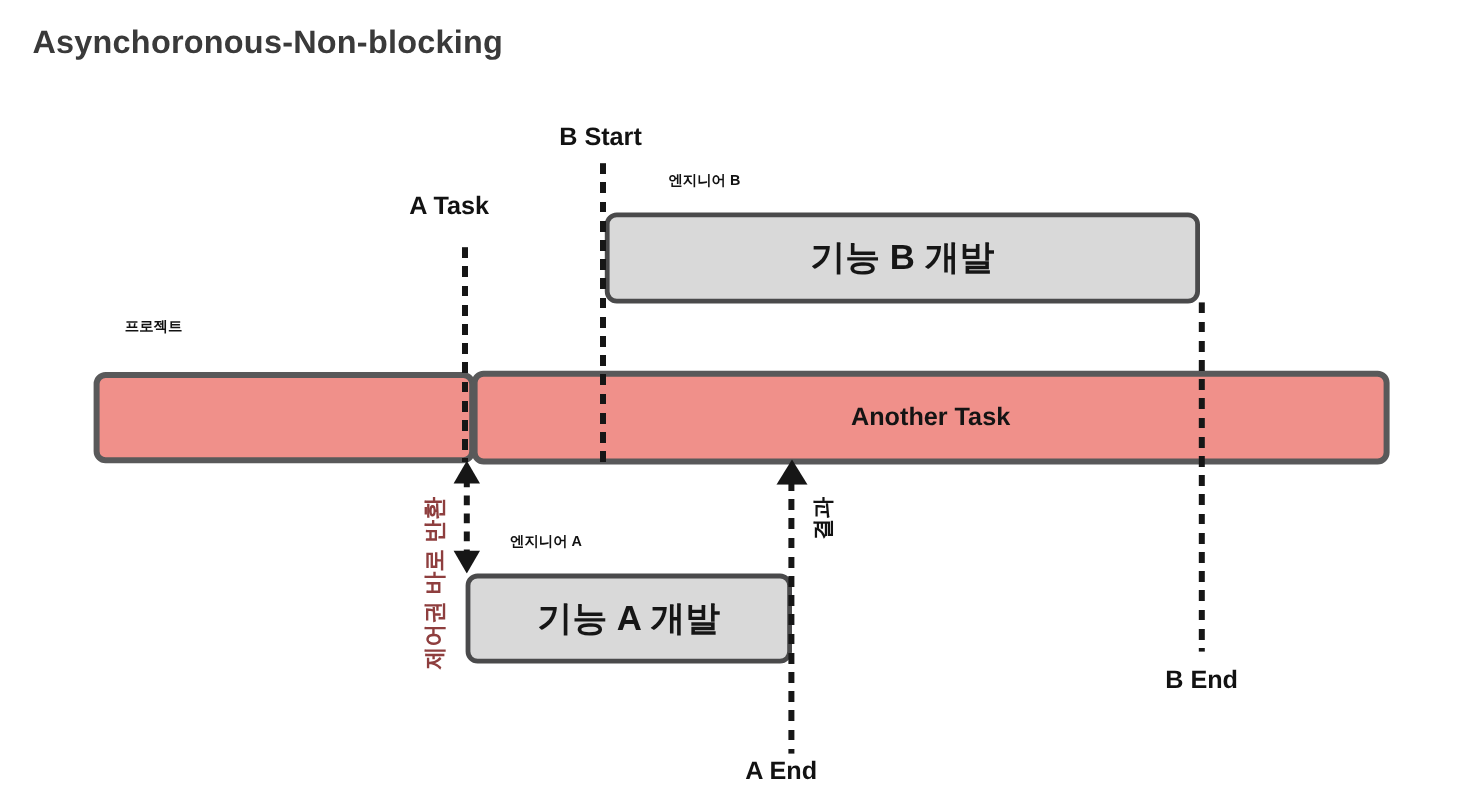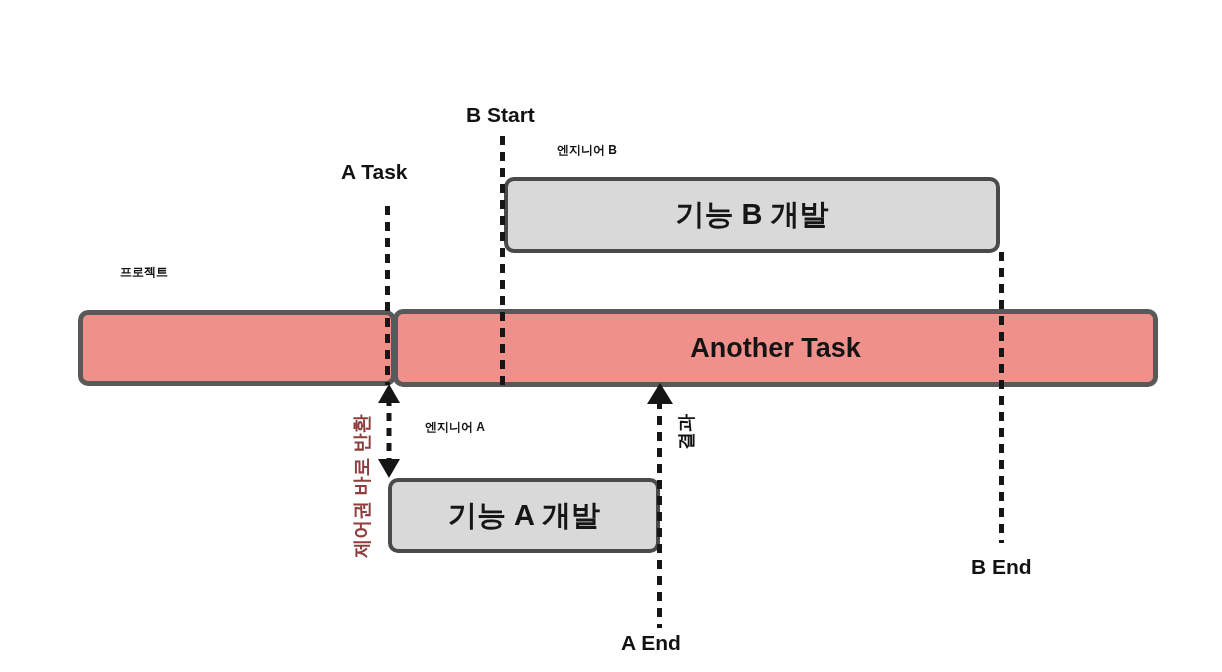--- a/index.html
+++ b/index.html
@@ -48,21 +48,21 @@
     position: absolute;
     background: var(--task-bar-fill, #F0908A);
     border: 5px solid var(--task-bar-border, #59595A);
     border-radius: 10px;
     z-index: 1;
     display: flex;
     align-items: center;
     justify-content: center;
   }
   .bar-seg .bar-text {
-    font-size: 27px;
+    font-size: 21px;
     font-weight: bold;
     color: #141414;
   }
 
   
   .feature-box {
     position: absolute;
     background: var(--feature-box-fill, #D9D9D9);
     border: 4px solid var(--feature-box-border, #4A4A4B);
     border-radius: 10px;
@@ -98,29 +98,30 @@
     color: #121212;
   }
 
   .arrow-svg { position: absolute; z-index: 3; }
 </style>
 </head>
 <body>
 
 <div class="stage">
 
+  <div class="title">Asynchoronous-Non-blocking</div>
 
   <div class="label marker-label" style="left:466px; top:103px;">B Start</div>
   <div class="label marker-label" style="left:341px; top:160px;">A Task</div>
   <div class="label marker-label" style="left:971px; top:555px;">B End</div>
   <div class="label marker-label" style="left:621px; top:631px;text-align:center;">A End</div>
 
-  <div class="label kr-label" style="left:120px; top:264px;">프로젝트</div>
+  <div class="label kr-label" style="left:104px; top:264px;">프로젝트</div>
   <div class="label kr-label" style="left:557px; top:142px;">엔지니어 B</div>
-  <div class="label kr-label" style="left:425px; top:419px;">엔지니어 A</div>
+  <div class="label kr-label" style="left:425px; top:443px;">엔지니어 A</div>
 
   <div class="vline" style="left:500px; top:136px; height:249px;"></div>
   <div class="vline" style="left:385px; top:206px; height:179px;"></div>
   <div class="vline" style="left:999px; top:252px; height:291px;"></div>
   <div class="vline" style="left:657px; top:400px; height:228px;"></div>
 
   <div class="bar-seg" style="left:78px; top:310px; width:318px; height:76px;"></div>
   <div class="bar-seg" style="left:393px; top:309px; width:765px; height:78px;">
     <span class="bar-text">Another Task</span>
   </div>

